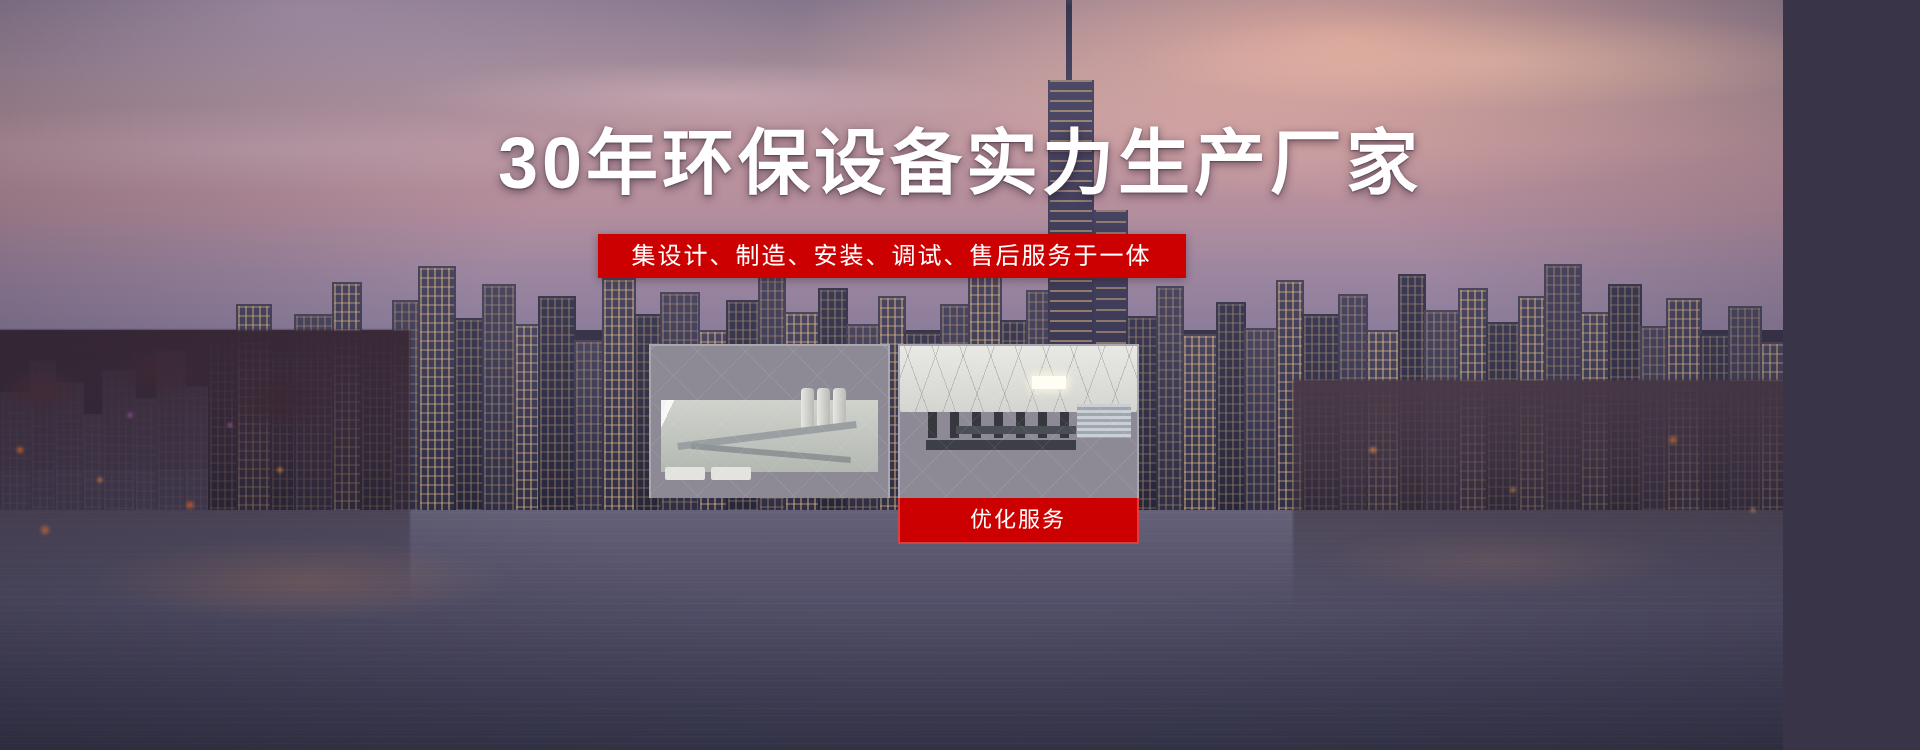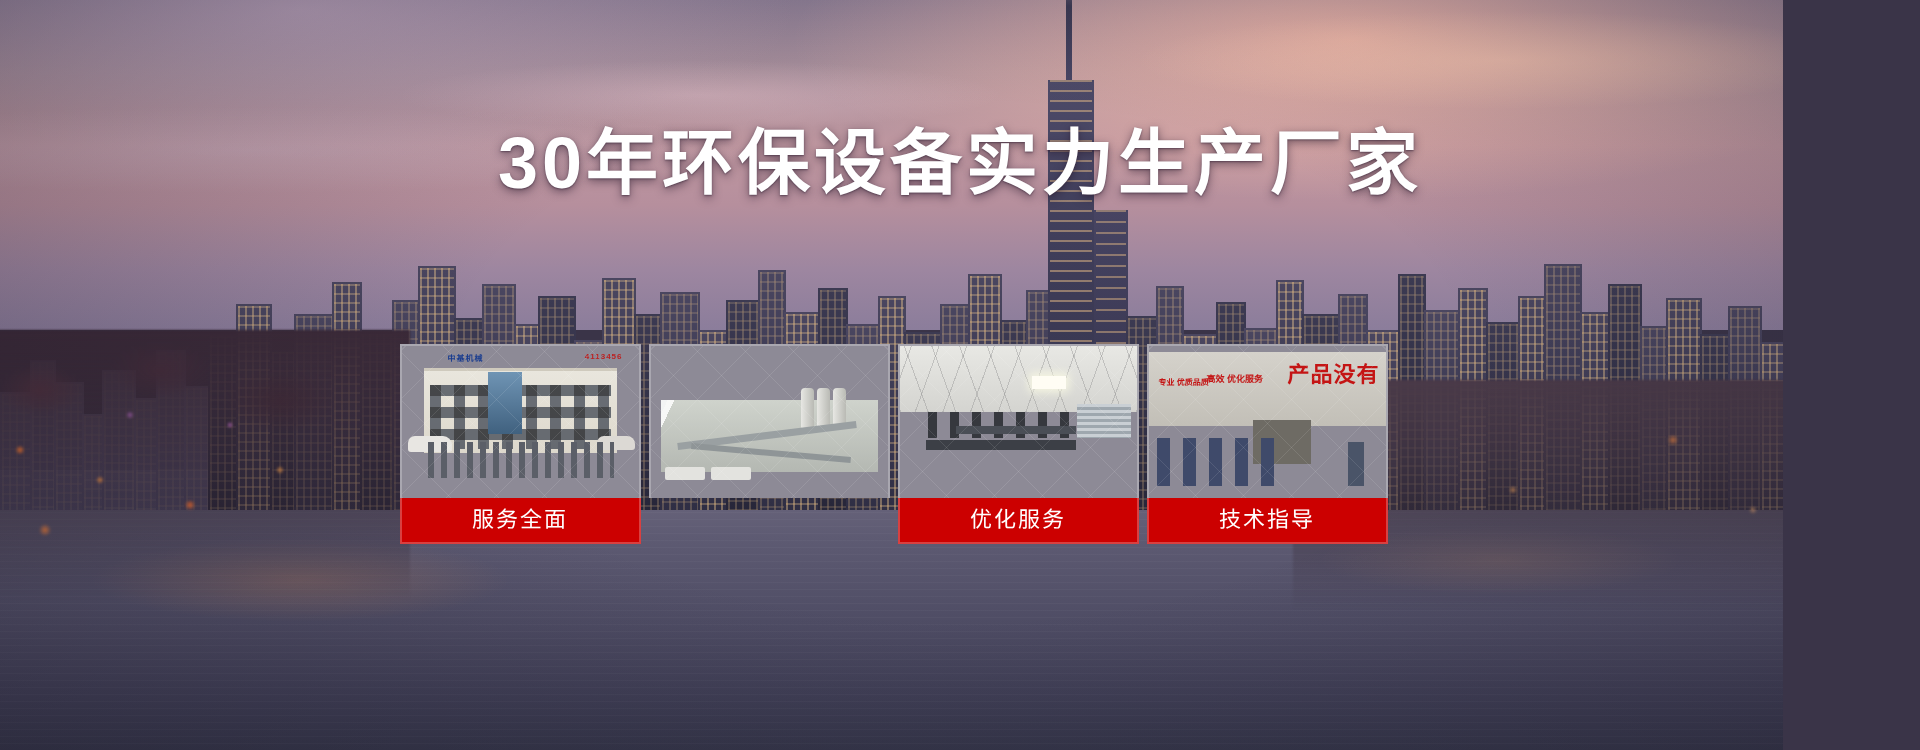--- a/index.html
+++ b/index.html
@@ -296,36 +296,24 @@
     <div class="bld far" style="left:1848px;width:34px;height:172px;"></div>
     <div class="bld far" style="left:1880px;width:40px;height:134px;"></div>
   </div>
 
   <div class="trees-l"></div>
   <div class="trees-r"></div>
   <div class="vignette"></div>
 
   <div class="headline">30年环保设备实力生产厂家</div>
 
+  <div class="subbanner">集设计、制造、安装、调试、售后服务于一体</div>
 
   <div class="cards">
 
-    <div class="card">
-      <div class="photo p1">
-        <div class="bldg"></div>
-        <div class="glass"></div>
-        <div class="sign">中基机械</div>
-        <div class="phone">4113456</div>
-        <div class="car"></div>
-          <div class="car2"></div>
-        <div class="staff"></div>
-        <div class="wm"></div>
-      </div>
-      <div class="cap">服务全面</div>
-    </div>
 
     <div class="card">
       <div class="photo p2">
         <div class="roofs"></div>
         <div class="silo" style="left:150px;"></div>
         <div class="silo" style="left:166px;"></div>
         <div class="silo" style="left:182px;"></div>
         <div class="conv"></div>
           <div class="conv2"></div>
         <div class="trk" style="left:14px;"></div>
@@ -340,29 +328,15 @@
         <div class="lamp"></div>
         <div class="win"></div>
         <div class="ppl"></div>
         <div class="desk2"></div>
         <div class="desk"></div>
         <div class="wm"></div>
       </div>
       <div class="cap">优化服务</div>
     </div>
 
-    <div class="card">
-      <div class="photo p4">
-        <div class="wall"></div>
-        <div class="bigred">产品没有</div>
-        <div class="s1">专业 优质品质</div>
-        <div class="s2">高效 优化服务</div>
-        <div class="door"></div>
-        <div class="hats"></div>
-        <div class="workers"></div>
-        <div class="mgr"></div>
-        <div class="wm"></div>
-      </div>
-      <div class="cap">技术指导</div>
-    </div>
 
   </div>
 </div>
 
 </body></html>

